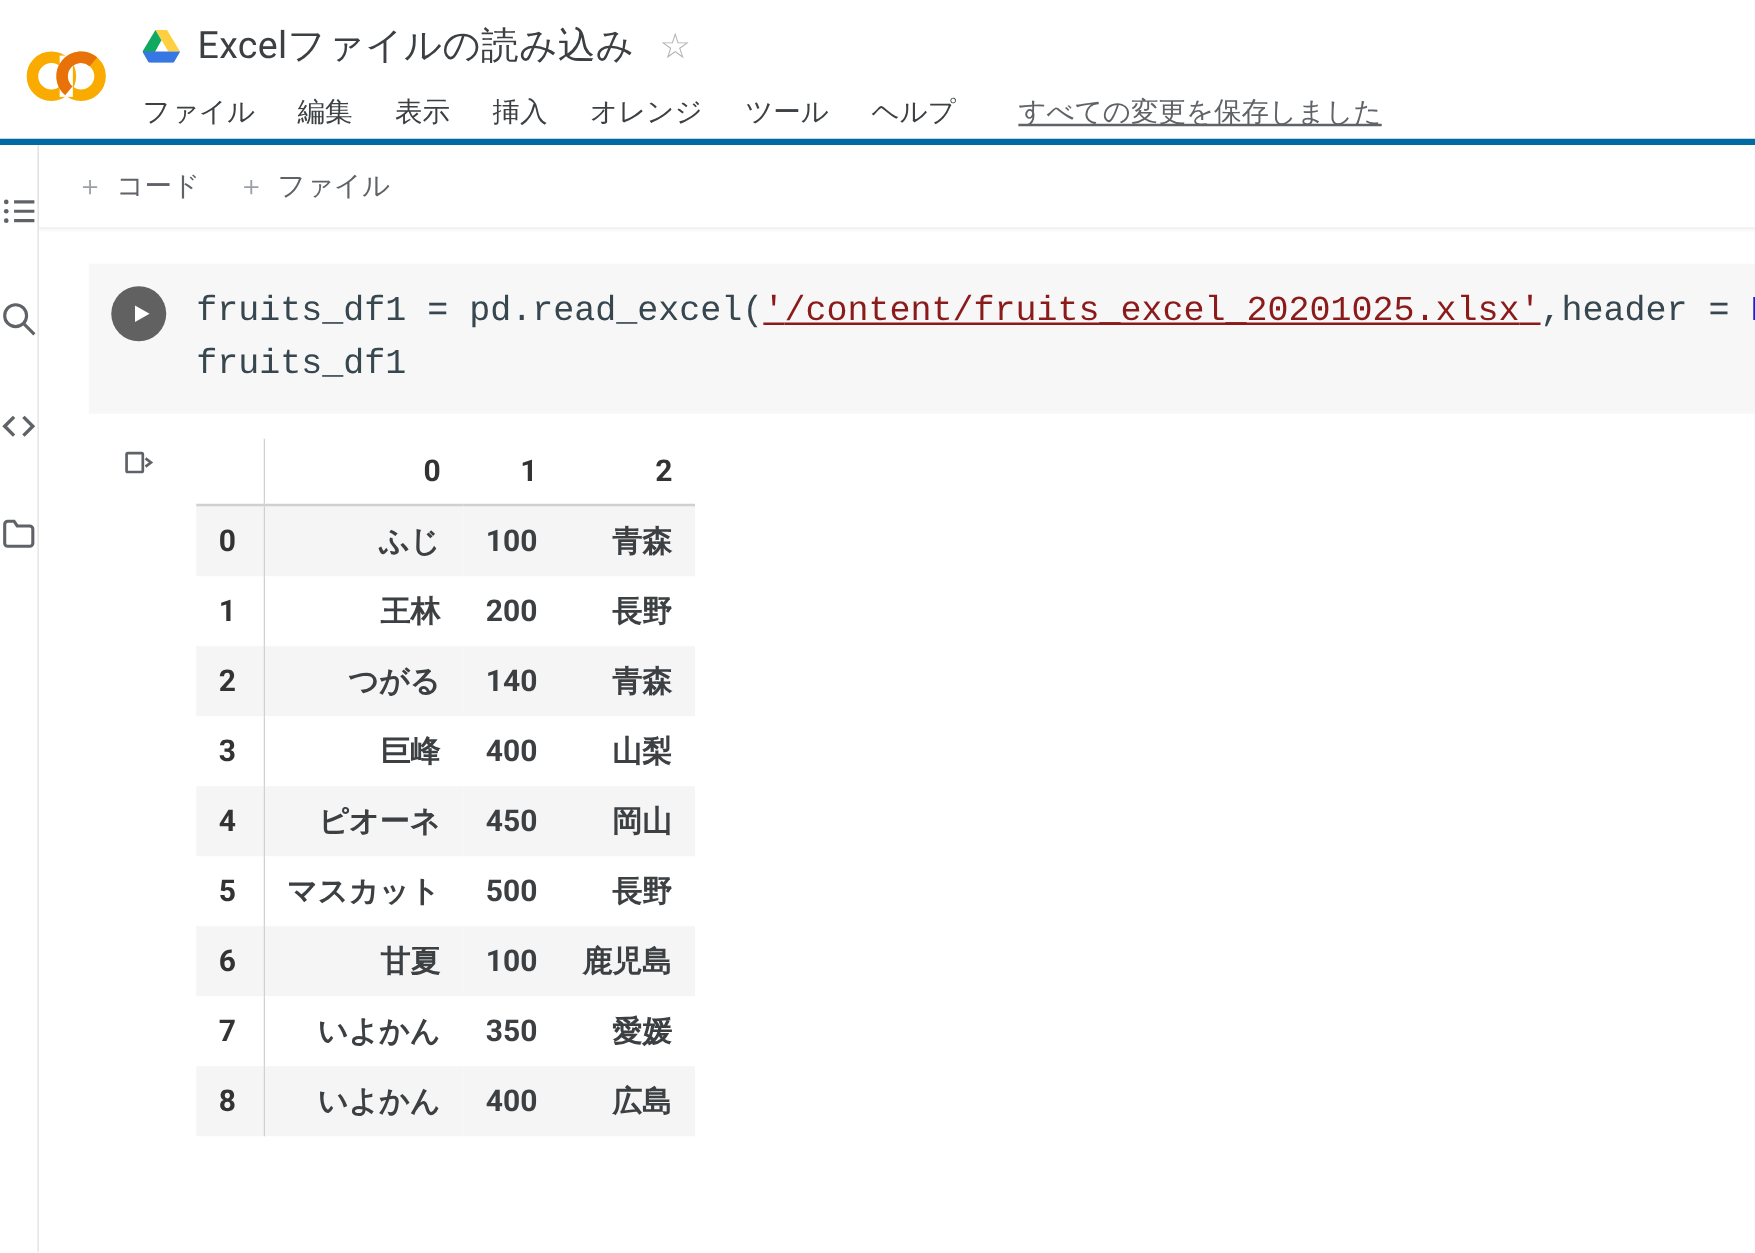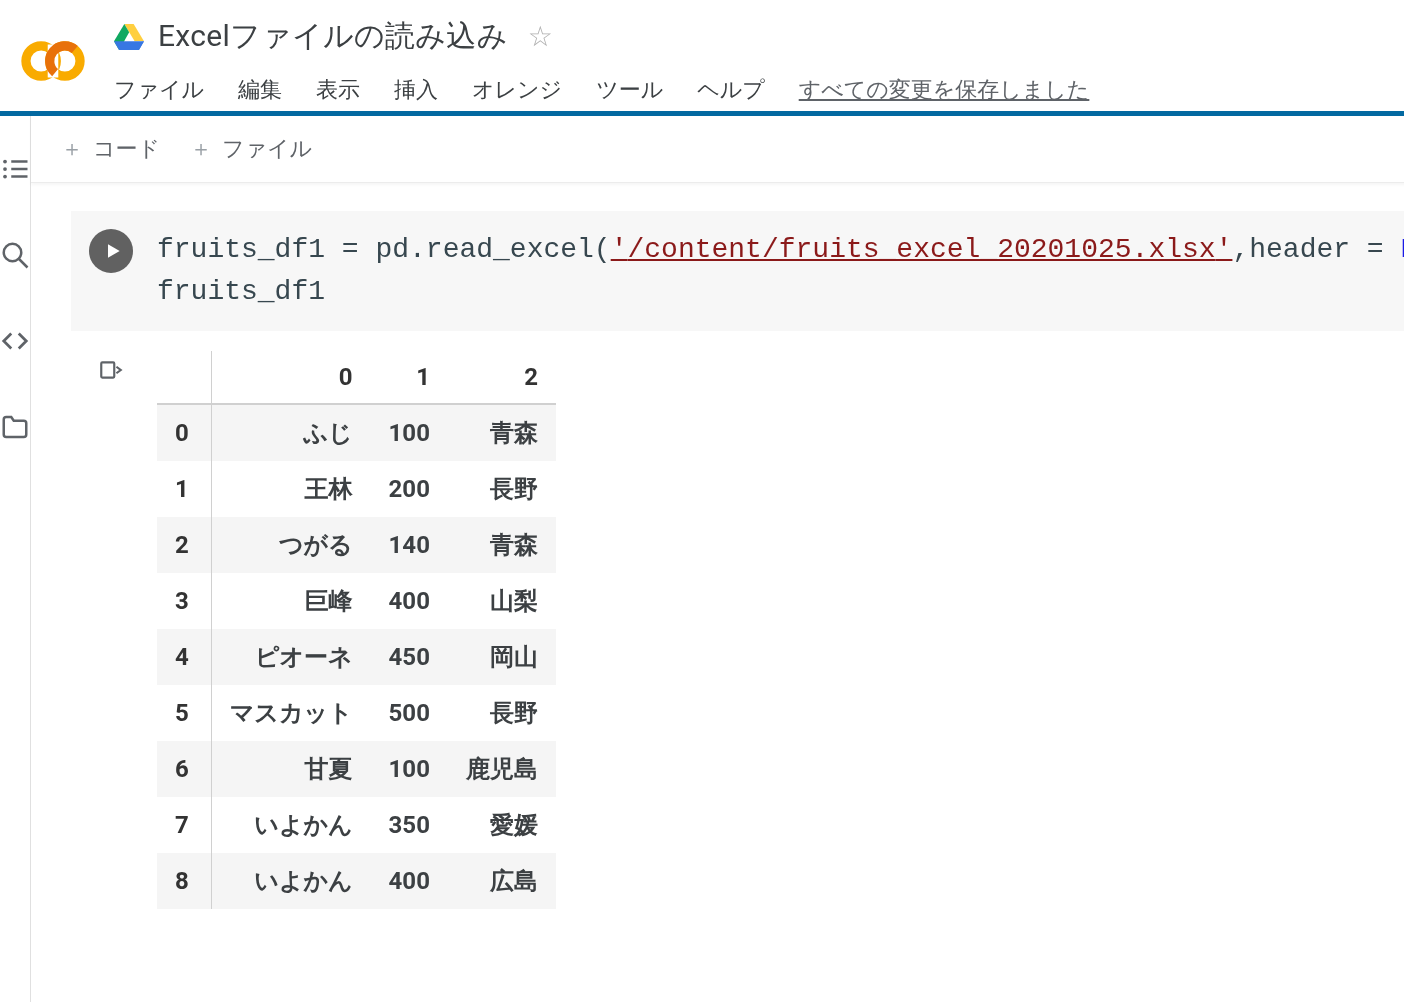--- a/index.html
+++ b/index.html
@@ -10,21 +10,21 @@
     .logo svg { width: 66px; height: 66px; }
 
     .title-area { flex: 1; }
     .title-row { display: flex; align-items: center; gap: 14px; margin-top: 6px; }
     .drive-icon { width: 30px; height: 26px; }
     .notebook-title { font-size: 30px; font-weight: 400; color: #3c4043; letter-spacing: 0.3px; }
     .star-icon { color: #b0b0b0; font-size: 28px; margin-left: 6px; }
 
     .menubar { display: flex; gap: 34px; margin-top: 18px; font-size: 22px; color: #3c4043; align-items: baseline; }
     .menubar .menu-item { cursor: pointer; text-align: center; }
-    .save-status { color: #5f6368; text-decoration: underline; margin-left: 0; }
+    .save-status { color: #5f6368; text-decoration: underline; margin-left: 16px; }
 
     .body-row { display: flex; height: calc(100% - 116px); }
 
     .sidebar { width: 72px; border-right: 1px solid #e0e0e0; display: flex; flex-direction: column; align-items: center; padding-top: 38px; gap: 56px; }
     .sidebar-btn { color: #5f6368; cursor: pointer; display:flex; align-items:center; justify-content:center; }
     .sidebar-btn svg { width: 30px; height: 30px; }
 
     .main-area { flex: 1; }
     .toolbar { display: flex; gap: 30px; padding: 18px 30px; font-size: 22px; color: #5f6368; border-bottom: 1px solid #ececec; box-shadow: 0 2px 3px rgba(0,0,0,0.04); }
     .toolbar-btn { display: flex; align-items: center; gap: 10px; cursor: pointer; }

